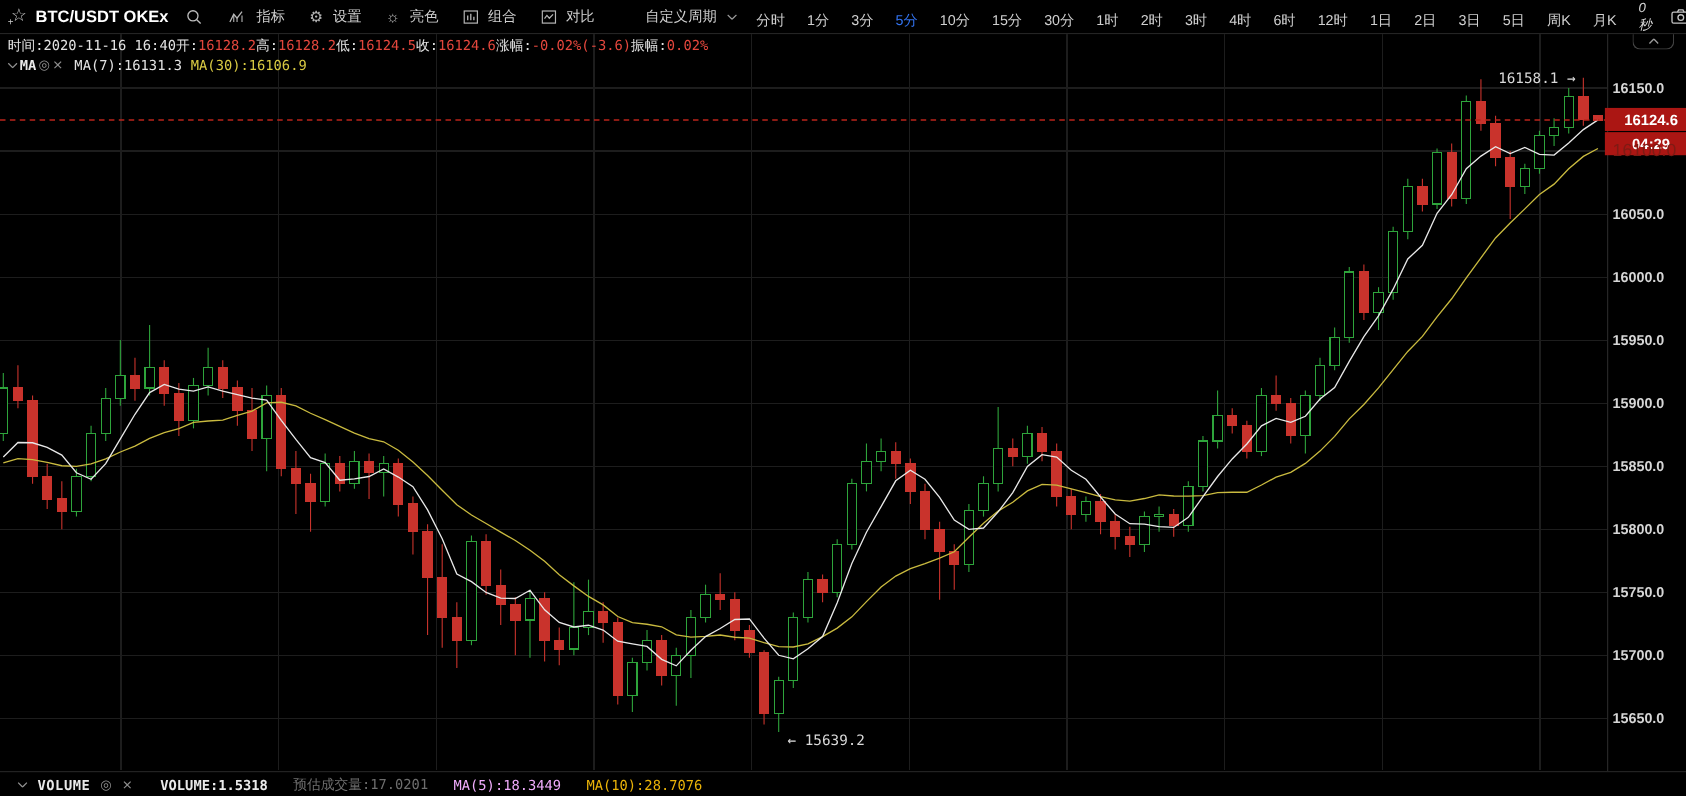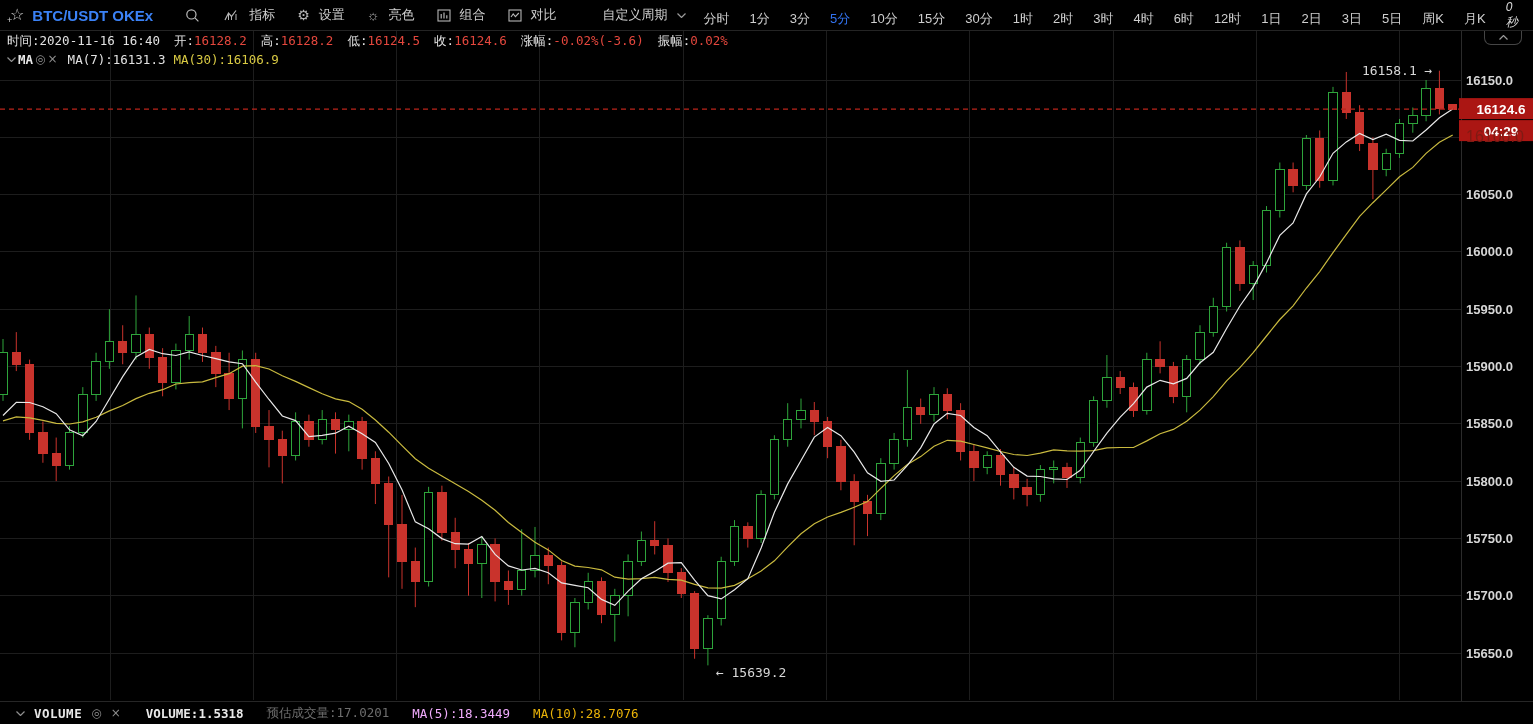--- a/index.html
+++ b/index.html
@@ -7,34 +7,34 @@
   #app{position:relative;width:1533px;height:724px;background:#000;}
 
   
   #chart{position:absolute;left:0;top:0;z-index:1;}
 
   
   .toolbar{position:absolute;left:0;top:0;width:1533px;height:30px;z-index:6;background:#000;
     border-bottom:1px solid #242424;display:flex;align-items:center;color:#c9c9c9;font-size:13px;}
   .toolbar .star{position:relative;margin:0 8px 0 10px;font-size:16px;color:#cfcfcf;line-height:1;cursor:pointer;}
   .toolbar .star .plus{position:absolute;left:-3px;bottom:-2px;font-style:normal;font-size:9px;color:#cfcfcf;}
-  .toolbar .title{font-weight:700;font-size:15px;color:#3b82f6;margin-right:32px;white-space:nowrap;}
+  .toolbar .title{font-weight:700;font-size:15px;color:#ffffff;margin-right:16px;white-space:nowrap;}
   .icon-btn{display:inline-flex;align-items:center;cursor:pointer;color:#bdbdbd;}
   .vdiv{width:1px;height:16px;background:#2e2e2e;margin:0 12px;}
   .menu-item{display:inline-flex;align-items:center;gap:9px;margin-right:22px;cursor:pointer;white-space:nowrap;color:#cfcfcf;}
   .menu-item .micon{color:#b5b5b5;font-size:14px;line-height:1;}
   .chev-svg{display:inline-block;}
   #timeframes{display:flex;align-items:center;}
   .tf{margin-right:20px;cursor:pointer;white-space:nowrap;color:#cfcfcf;margin-top:7px;}
   .tf.active{color:#3273f0;}
   .tb-right{margin-left:auto;display:flex;align-items:center;gap:17px;padding-right:14px;}
   .countdown{color:#dcdcdc;font-size:12px;font-style:italic;}
 
   
-  .info-row{position:absolute;left:7px;top:33px;z-index:5;display:flex;gap:14px;
+  .info-row{position:absolute;left:7px;top:33px;z-index:5;display:flex;
     font-family:"DejaVu Sans Mono",monospace;font-size:12.5px;line-height:16px;white-space:nowrap;}
   .flbl{color:#e2e2e2;}
   .fval.red{color:#e4473d;}
   .fval.plain{color:#e2e2e2;}
   .ma-row{position:absolute;left:7px;top:52px;z-index:5;display:flex;align-items:center;gap:2px;
     font-family:"DejaVu Sans Mono",monospace;font-size:12.5px;line-height:15px;white-space:nowrap;}
   .ma-row .ind-name{color:#e8e8e8;font-weight:700;}
   .mini-ic{color:#8f8f8f;cursor:pointer;font-size:12px;font-family:"DejaVu Sans",sans-serif;}
   .ma7-val{color:#e2e2e2;margin-left:8px;}
   .ma30-val{color:#d9ca43;margin-left:6px;}

